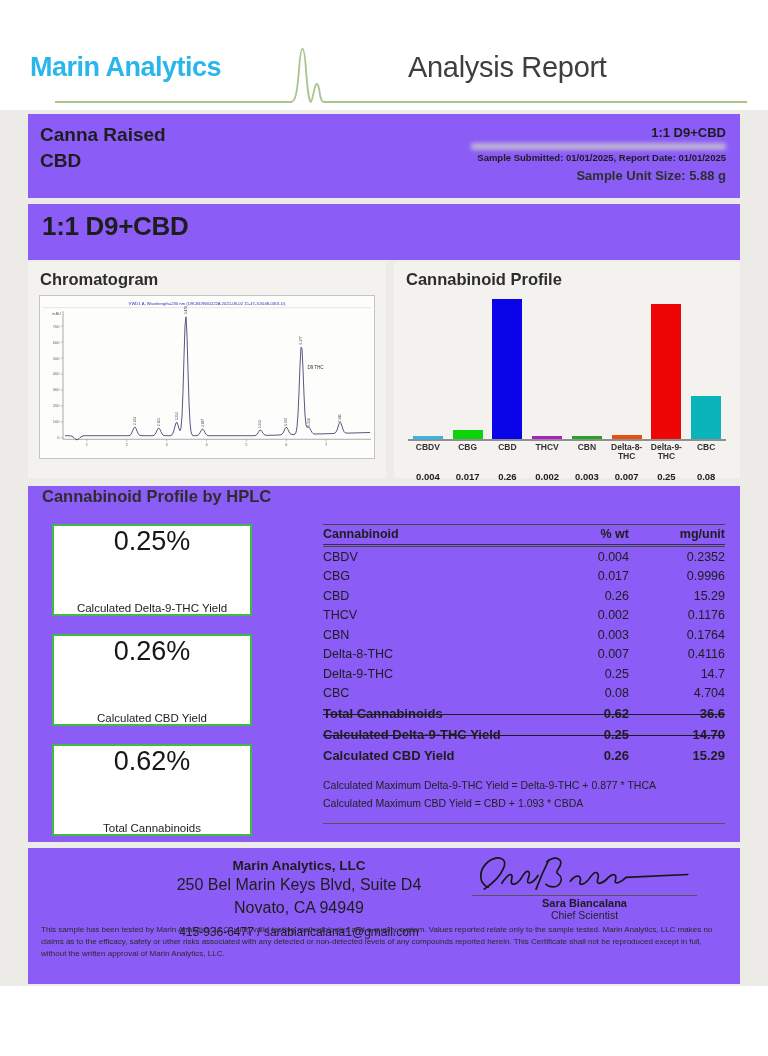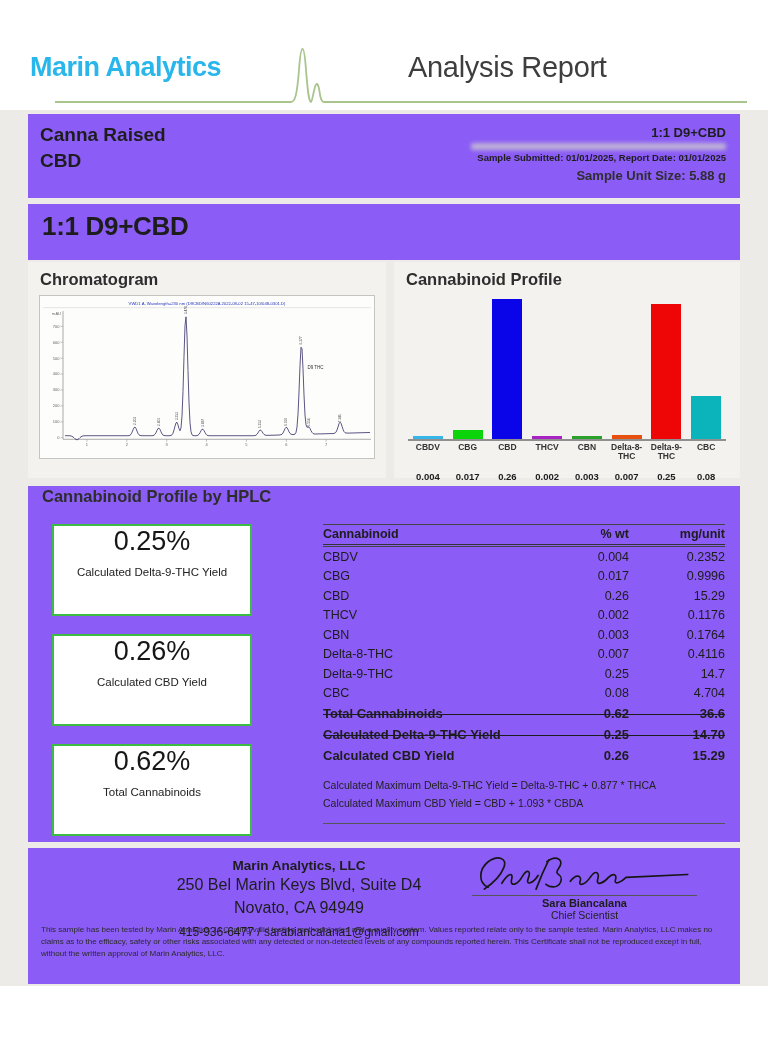--- a/index.html
+++ b/index.html
@@ -45,21 +45,21 @@
   .bar { position:absolute; bottom:0; }
   .bar-labels, .bar-values { display:flex; margin:2px 14px 0 14px; }
   .bar-labels .cell { flex:1 0 0; text-align:center; font-size:8.5px; font-weight:700; color:#333; line-height:1.1; overflow-wrap:break-word; }
   .bar-values { margin-top:9px; }
   .bar-values .cell { flex:1 0 0; text-align:center; font-size:9.5px; font-weight:600; color:#1c1c1c; }
 
   
   .hplc-card { left:28px; top:376px; width:712px; height:356px; }
   .hplc-title { font-size:16.5px; font-weight:600; color:#2d2d2d; padding:1px 14px 0 14px; }
   .green-box { position:absolute; left:24px; width:200px; height:92px; border:2.5px solid #3dbc43; background:#fff;
-               display:flex; flex-direction:column; align-items:center; justify-content:flex-start; text-align:center; }
+               display:flex; flex-direction:column; align-items:center; justify-content:space-between; text-align:center; }
   .gb-value { font-size:27px; font-weight:500; color:#161616; }
   .gb-label { font-size:11.5px; color:#222; margin-top:9px; padding:0 10px; }
   .gb1 { top:38px; } .gb2 { top:148px; } .gb3 { top:258px; }
 
   .hplc-table { position:absolute; left:295px; top:38px; width:402px; }
   .trow { display:grid; grid-template-columns:1fr 72px 96px; align-items:center; position:relative; }
   .trow .c2, .trow .c3 { text-align:right; }
   .thead { font-size:12.5px; font-weight:700; border-top:1px solid #444; border-bottom:1px solid #333; padding:2px 0 3px 0; }
   .tbody { border-top:1px solid #444; margin-top:1px; }
   .tdata { font-size:12.5px; height:19.5px; }

